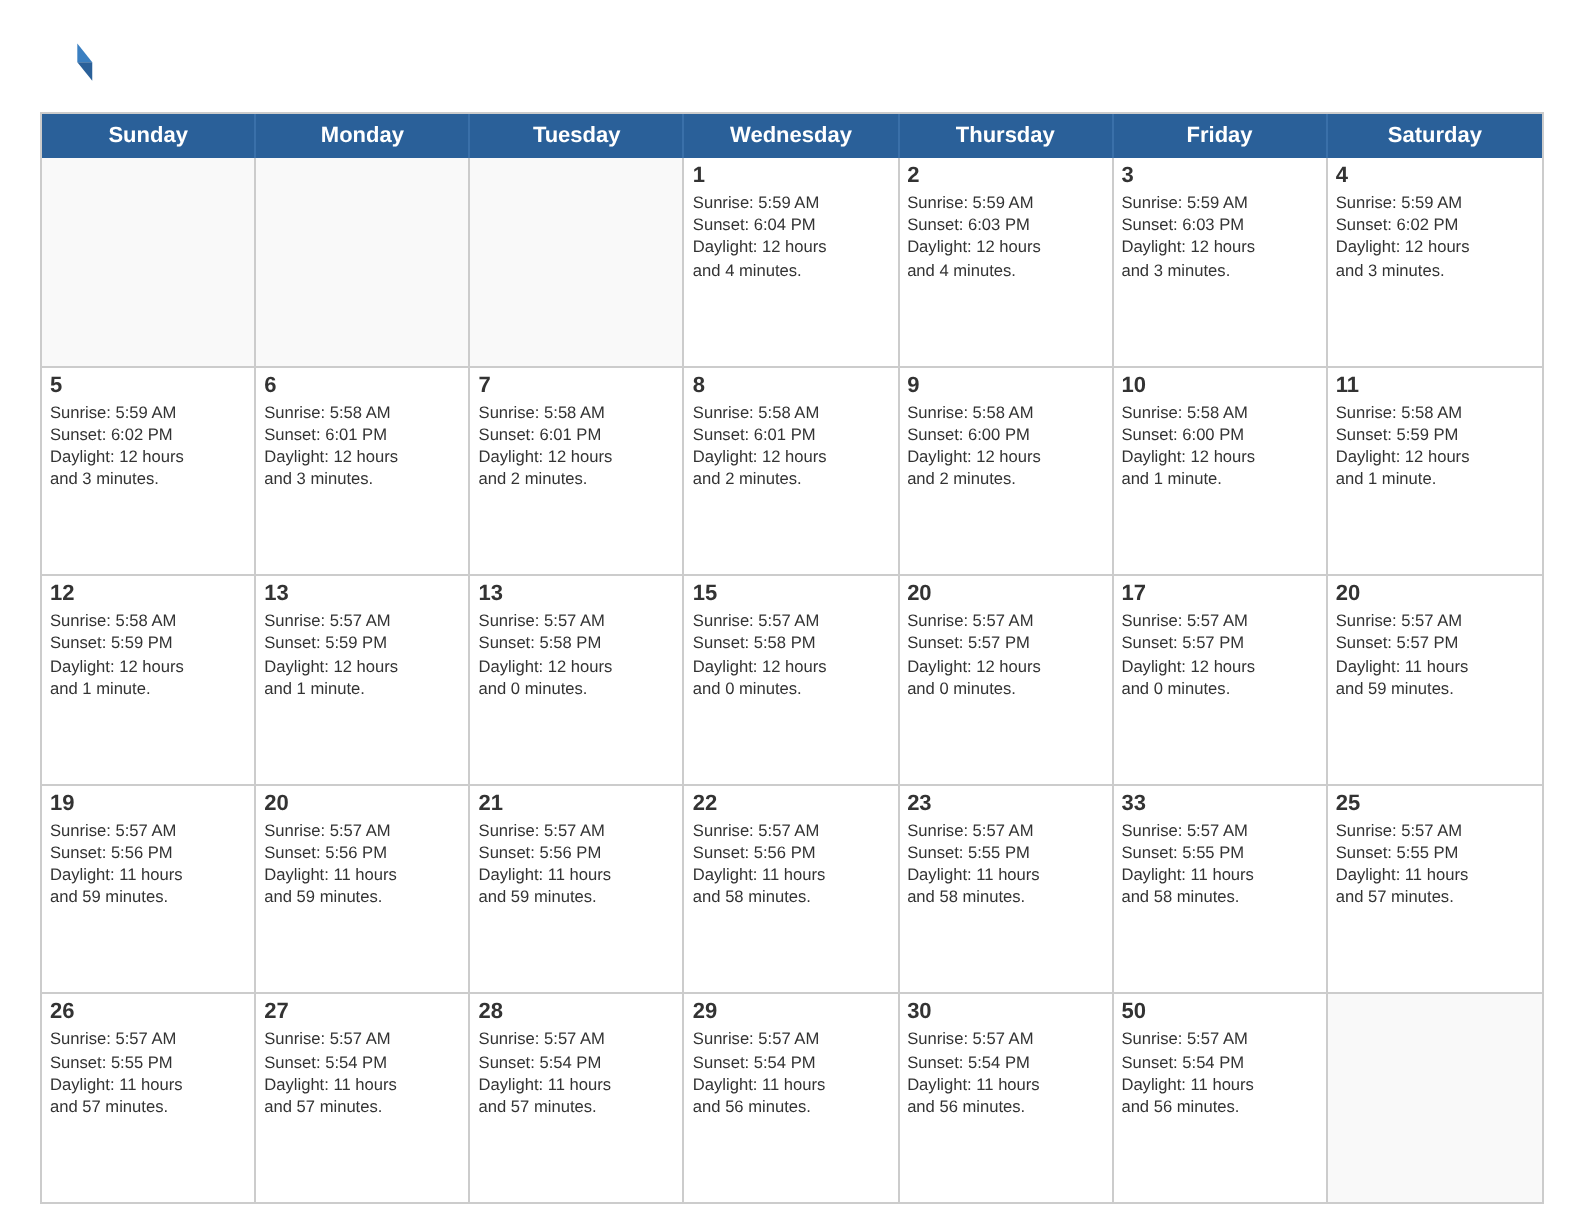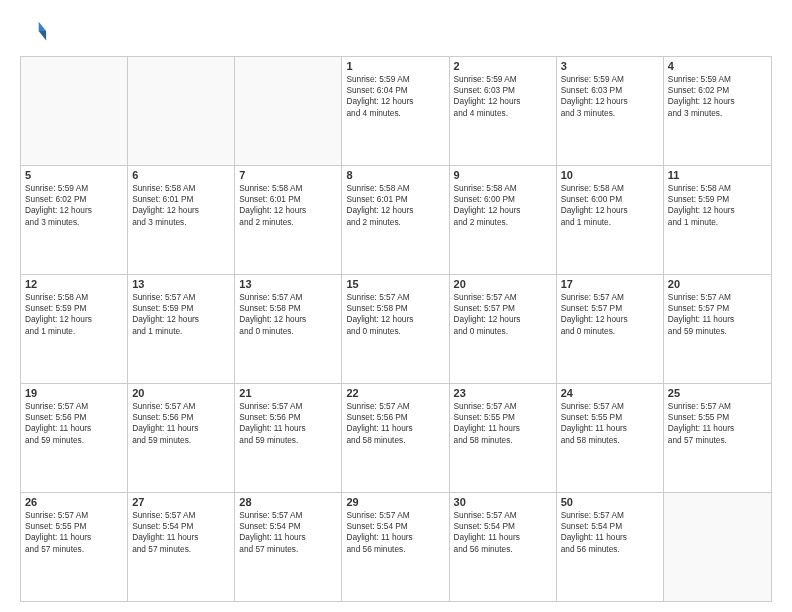--- a/index.html
+++ b/index.html
@@ -125,20 +125,29 @@
         <div><span style="color:#3a7fc1"></span></div>
       </div>
     </div>
     <div class="title-block">
       <div class="month-title"></div>
       <div class="location"></div>
     </div>
   </div>
 
   <div class="calendar">
+    <div class="cal-header" id="cal-header">
+        <div class="cal-header-cell">Sunday</div>
+        <div class="cal-header-cell">Monday</div>
+        <div class="cal-header-cell">Tuesday</div>
+        <div class="cal-header-cell">Wednesday</div>
+        <div class="cal-header-cell">Thursday</div>
+        <div class="cal-header-cell">Friday</div>
+        <div class="cal-header-cell">Saturday</div>
+      </div>
     <div class="cal-body" id="cal-body">
         <div class="cal-row">
           <div class="cal-cell empty"></div>
           <div class="cal-cell empty"></div>
           <div class="cal-cell empty"></div>
           <div class="cal-cell">
             <div class="day-num">1</div>
             <div class="cell-line">Sunrise: 5:59 AM</div>
             <div class="cell-line">Sunset: 6:04 PM</div>
             <div class="cell-line">Daylight: 12 hours</div>
@@ -298,21 +307,21 @@
             <div class="cell-line">and 58 minutes.</div>
           </div>
           <div class="cal-cell">
             <div class="day-num">23</div>
             <div class="cell-line">Sunrise: 5:57 AM</div>
             <div class="cell-line">Sunset: 5:55 PM</div>
             <div class="cell-line">Daylight: 11 hours</div>
             <div class="cell-line">and 58 minutes.</div>
           </div>
           <div class="cal-cell">
-            <div class="day-num">24</div>
+            <div class="day-num">33</div>
             <div class="cell-line">Sunrise: 5:57 AM</div>
             <div class="cell-line">Sunset: 5:55 PM</div>
             <div class="cell-line">Daylight: 11 hours</div>
             <div class="cell-line">and 58 minutes.</div>
           </div>
           <div class="cal-cell">
             <div class="day-num">25</div>
             <div class="cell-line">Sunrise: 5:57 AM</div>
             <div class="cell-line">Sunset: 5:55 PM</div>
             <div class="cell-line">Daylight: 11 hours</div>

